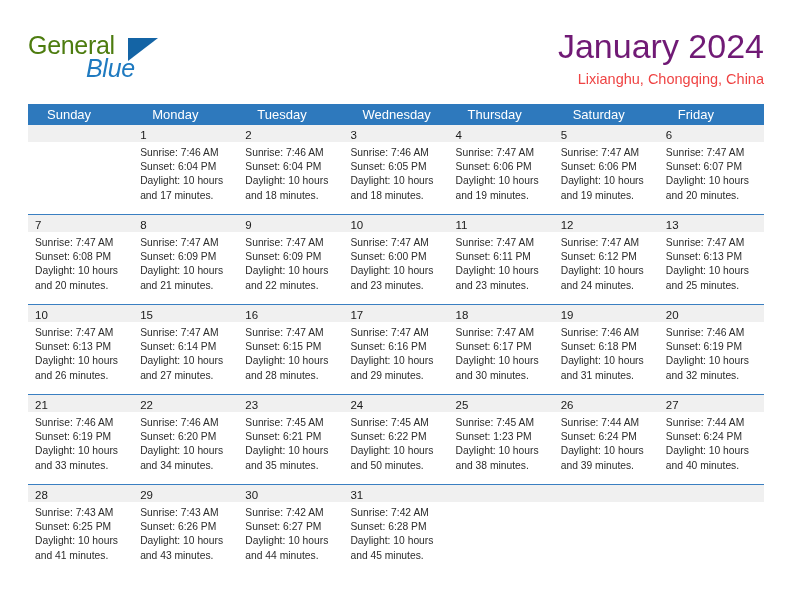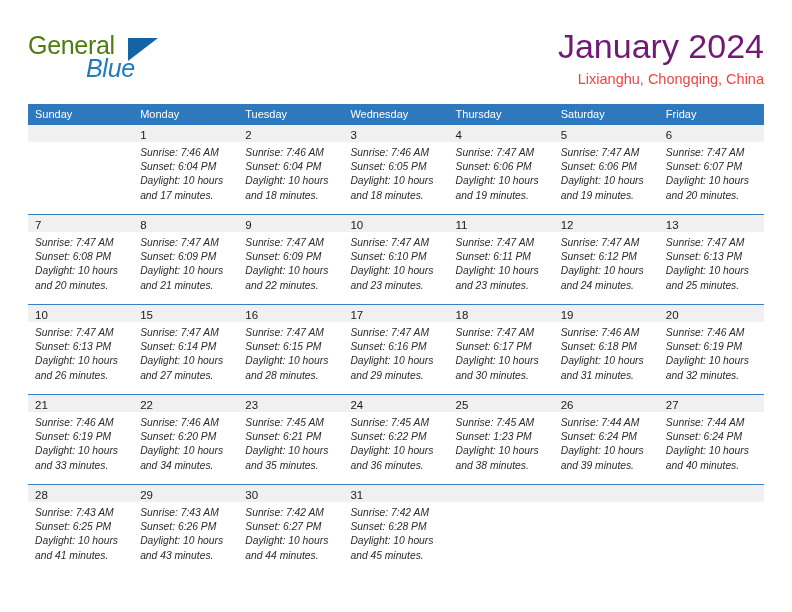--- a/index.html
+++ b/index.html
@@ -95,26 +95,27 @@
     width: 736px;
   }
   .dow-row {
     display: flex;
     background: #2e79bd;
     height: 21px;
   }
   .dow-cell {
     flex: 1 1 0;
     color: #ffffff;
-    font-size: 11px;
+    font-size: 13px;
     line-height: 21px;
     padding-left: 7px;
     box-sizing: border-box;
     white-space: nowrap;
     overflow: hidden;
+    margin-left: 12px;
   }
 
   .week {
     border-top: 1.2px solid #3a7fc1;
   }
   .week:first-of-type {
     border-top: none;
   }
   .week-row {
     display: flex;
@@ -137,21 +138,20 @@
     background: #f0f0f0;
   }
   .daynum {
     font-size: 11.5px;
     line-height: 17px;
     color: #1a1a1a;
   }
   .daybody {
     padding: 4px 6px 0 7px;
     box-sizing: border-box;
-    font-style: italic;
   }
   .dayline {
     font-size: 10.3px;
     line-height: 14.2px;
     color: #2b2b2b;
     white-space: nowrap;
   }
 </style>
 </head>
 <body>
@@ -272,21 +272,21 @@
                 <div class="dayline">Sunrise: 7:47 AM</div>
                 <div class="dayline">Sunset: 6:09 PM</div>
                 <div class="dayline">Daylight: 10 hours</div>
                 <div class="dayline">and 22 minutes.</div>
               </div>
             </div>
             <div class="daycell">
               <div class="daynum-band"><span class="daynum">10</span></div>
               <div class="daybody">
                 <div class="dayline">Sunrise: 7:47 AM</div>
-                <div class="dayline">Sunset: 6:10 PM</div>
+                <div class="dayline">Sunset: 6:00 PM</div>
                 <div class="dayline">Daylight: 10 hours</div>
                 <div class="dayline">and 23 minutes.</div>
               </div>
             </div>
             <div class="daycell">
               <div class="daynum-band"><span class="daynum">11</span></div>
               <div class="daybody">
                 <div class="dayline">Sunrise: 7:47 AM</div>
                 <div class="dayline">Sunset: 6:11 PM</div>
                 <div class="dayline">Daylight: 10 hours</div>
@@ -408,21 +408,21 @@
                 <div class="dayline">Daylight: 10 hours</div>
                 <div class="dayline">and 35 minutes.</div>
               </div>
             </div>
             <div class="daycell">
               <div class="daynum-band"><span class="daynum">24</span></div>
               <div class="daybody">
                 <div class="dayline">Sunrise: 7:45 AM</div>
                 <div class="dayline">Sunset: 6:22 PM</div>
                 <div class="dayline">Daylight: 10 hours</div>
-                <div class="dayline">and 36 minutes.</div>
+                <div class="dayline">and 50 minutes.</div>
               </div>
             </div>
             <div class="daycell">
               <div class="daynum-band"><span class="daynum">25</span></div>
               <div class="daybody">
                 <div class="dayline">Sunrise: 7:45 AM</div>
                 <div class="dayline">Sunset: 1:23 PM</div>
                 <div class="dayline">Daylight: 10 hours</div>
                 <div class="dayline">and 38 minutes.</div>
               </div>

